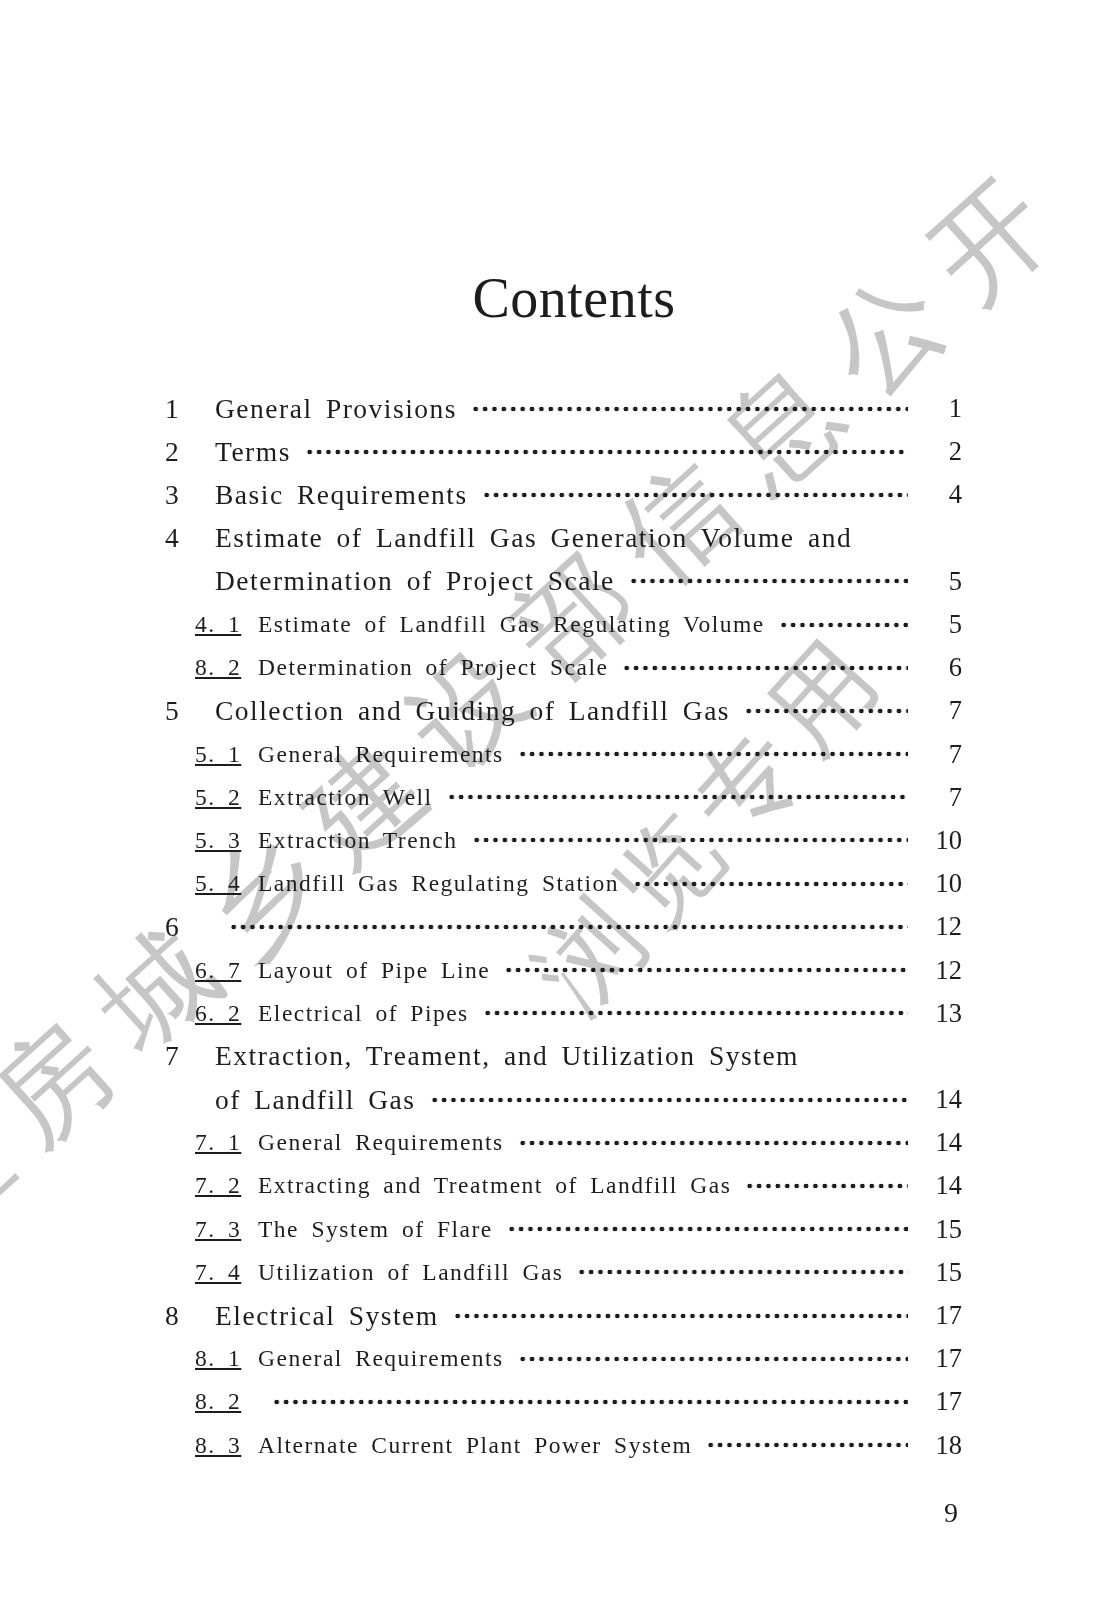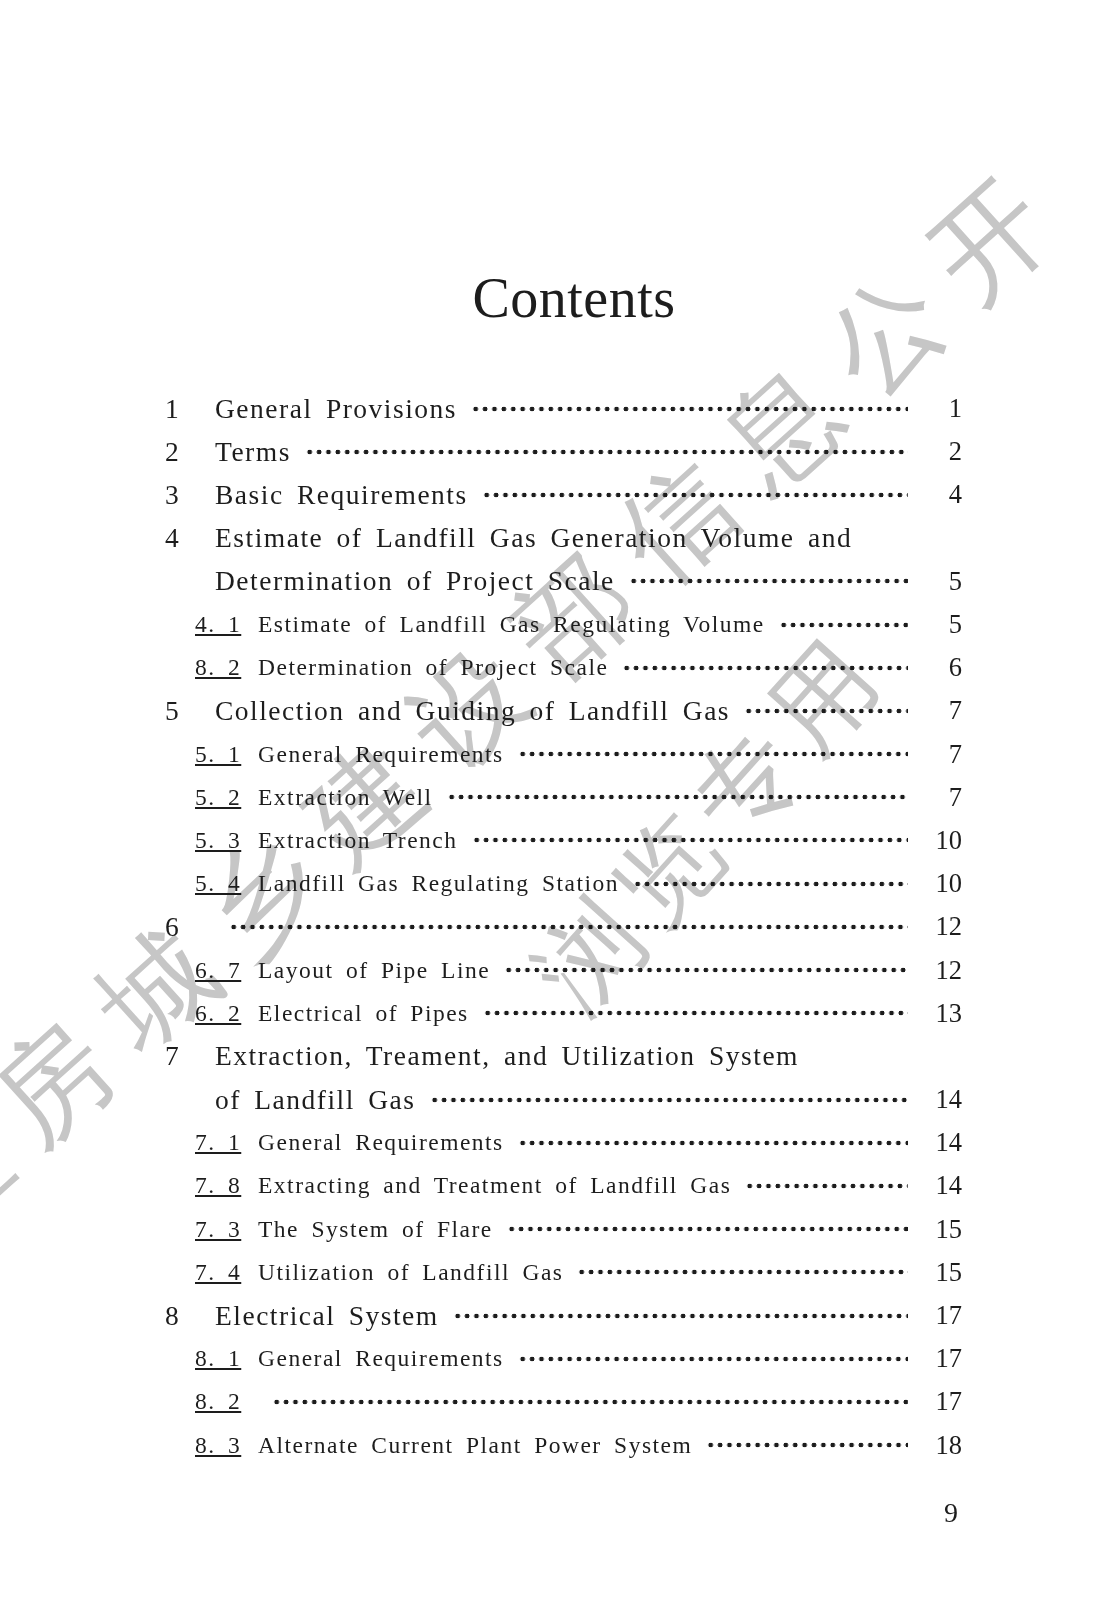--- a/index.html
+++ b/index.html
@@ -205,21 +205,21 @@
           <span class="dots"></span>
           <span class="pg">14</span>
         </div>
         <div class="row lvl2">
           <span class="num">7. 1</span>
           <span class="t">General Requirements</span>
           <span class="dots"></span>
           <span class="pg">14</span>
         </div>
         <div class="row lvl2">
-          <span class="num">7. 8</span>
+          <span class="num">7. 2</span>
           <span class="t">Extracting and Treatment of Landfill Gas</span>
           <span class="dots"></span>
           <span class="pg">14</span>
         </div>
         <div class="row lvl2">
           <span class="num">7. 3</span>
           <span class="t">The System of Flare</span>
           <span class="dots"></span>
           <span class="pg">15</span>
         </div>

